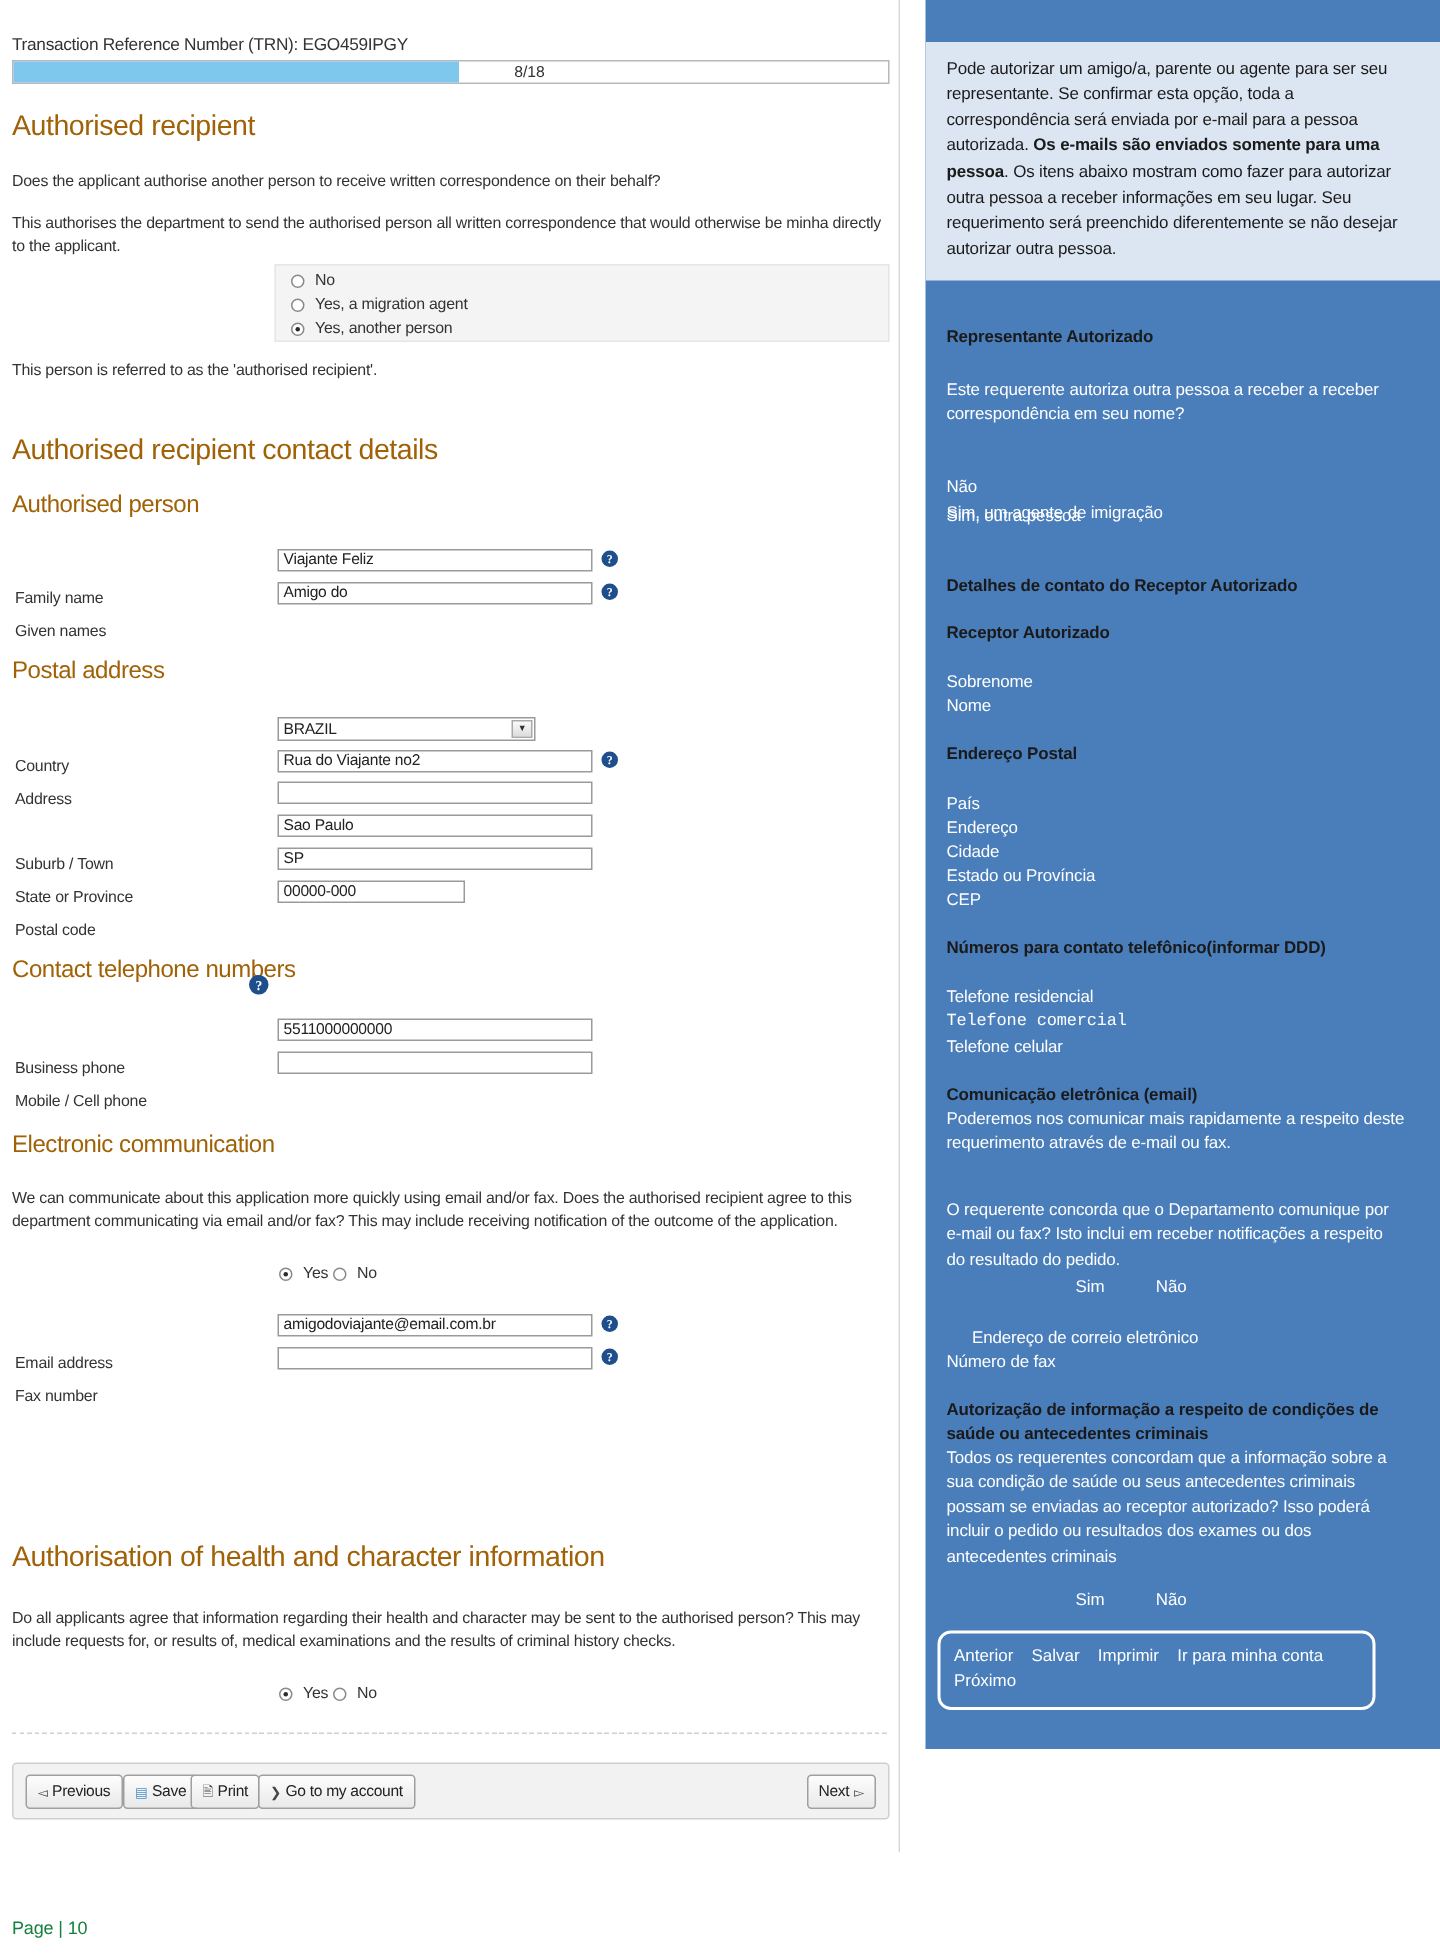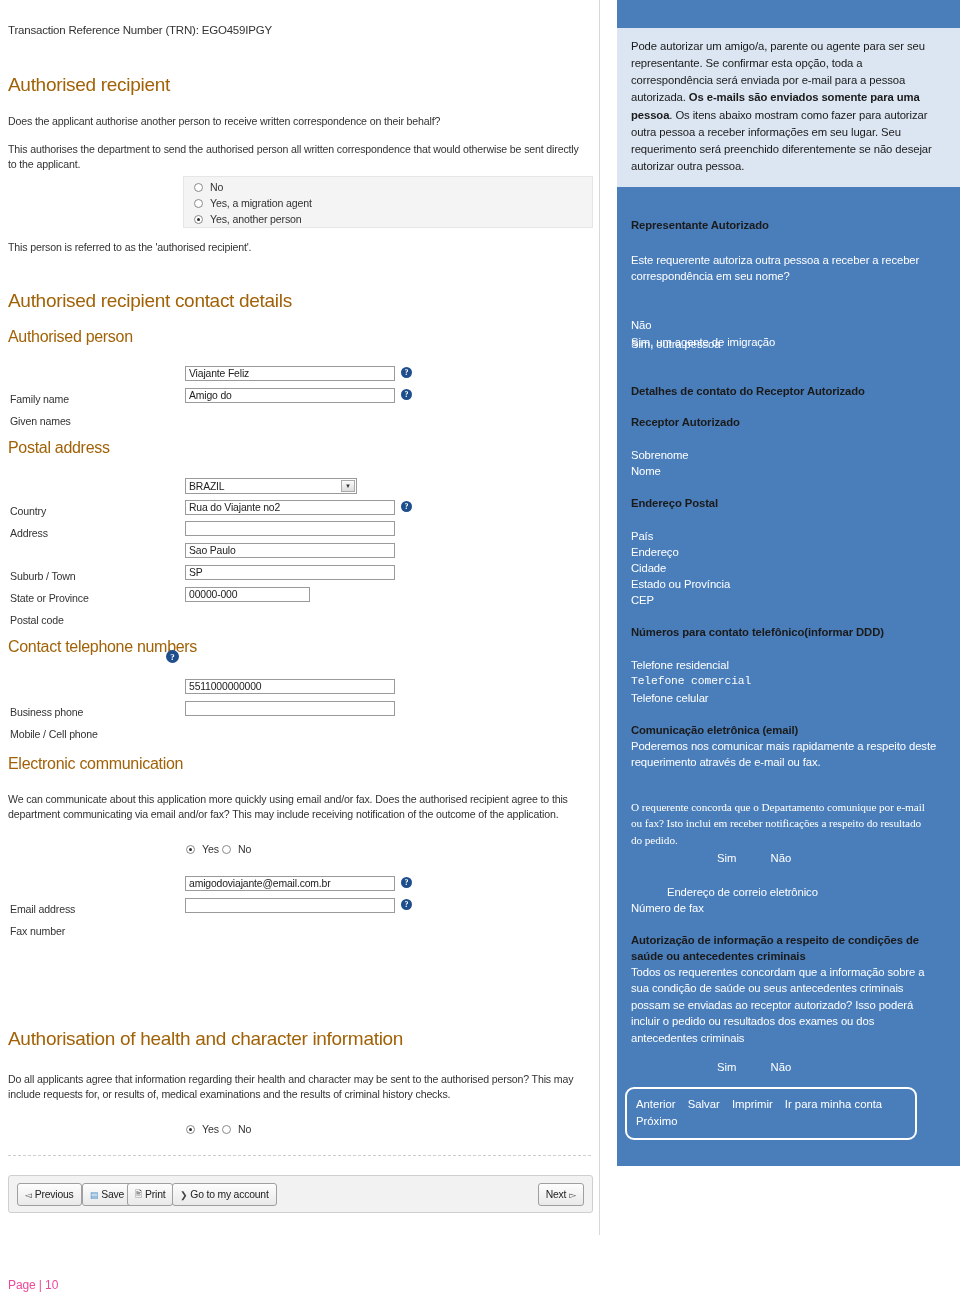--- a/index.html
+++ b/index.html
@@ -139,36 +139,40 @@
   }
   .xbtnbox{
     position:absolute;left:8px;width:292px;
     border:2.5px solid #ffffff;border-radius:9px;
     box-sizing:border-box;padding:7px 9px 8px 9px;
     font-size:11.3px;color:#fff;line-height:1.5;
   }
   .xbtnbox span{margin-right:9px;}
 
   .pagefoot{
-    position:absolute;left:8px;top:1278px;font-size:12px;color:#ec4899;
+    position:absolute;left:8px;top:1278px;font-size:12px;color:#15803d;
     letter-spacing:-.1px;
   }
 </style>
 </head>
 <body>
 
 <div id="form-shot">
 
   <div class="trn">Transaction Reference Number (TRN): EGO459IPGY</div>
 
+  <div class="progress-wrap">
+    <div class="progress-fill"></div>
+    <div class="progress-label">8/18</div>
+  </div>
 
   <div class="h1" style="left:8px;top:74px;">Authorised recipient</div>
 
   <div class="body-txt" style="left:8px;top:114px;width:580px;">Does the applicant authorise another person to receive written correspondence on their behalf?</div>
-  <div class="body-txt" style="left:8px;top:142px;width:580px;">This authorises the department to send the authorised person all written correspondence that would otherwise be sent directly to the applicant.</div>
+  <div class="body-txt" style="left:8px;top:142px;width:580px;">This authorises the department to send the authorised person all written correspondence that would otherwise be minha directly to the applicant.</div>
 
   <div class="radio-panel" style="left:183px;top:176px;width:410px;height:52px;">
     <div class="radio-row" style="left:10px;top:4px;">
       <span class="radio-dot"></span>
       <span>No</span>
     </div>
     <div class="radio-row" style="left:10px;top:20px;">
       <span class="radio-dot"></span>
       <span>Yes, a migration agent</span>
     </div>
@@ -312,28 +316,28 @@
 
   <div class="xh" style="left:14px;top:624px;">Números para contato telefônico(informar DDD)</div>
 
   <div class="xt" style="left:14px;top:657px;">Telefone residencial</div>
   <div class="xt" style="left:14px;top:673px;font-family:Liberation Mono, monospace;">Telefone comercial</div>
   <div class="xt" style="left:14px;top:690px;">Telefone celular</div>
 
   <div class="xh" style="left:14px;top:722px;">Comunicação eletrônica (email)</div>
   <div class="xt" style="left:14px;top:738px;width:306px;">Poderemos nos comunicar mais  rapidamente a respeito deste requerimento através de e-mail ou fax.</div>
 
-  <div class="xt" style="left:14px;top:799px;width:300px;font-family:Liberation Serif, serif;">O requerente concorda que o Departamento comunique por e-mail ou fax? Isto inclui em receber notificações a respeito do resultado do pedido.</div>
+  <div class="xt" style="left:14px;top:799px;width:300px;">O requerente concorda que o Departamento comunique por e-mail ou fax? Isto inclui em receber notificações a respeito do resultado do pedido.</div>
 
   <div class="yn" style="left:100px;top:852px;">
     <span>Sim</span>
     <span>Não</span>
   </div>
 
-  <div class="xt" style="left:26px;top:884px;padding-left:24px;">Endereço de correio eletrônico</div>
+  <div class="xt" style="left:7px;top:884px;padding-left:24px;">Endereço de correio eletrônico</div>
   <div class="xt" style="left:14px;top:900px;">Número de fax</div>
 
   <div class="xh" style="left:14px;top:932px;width:310px;">Autorização de informação a respeito de condições de saúde ou antecedentes criminais</div>
   <div class="xt" style="left:14px;top:964px;width:310px;">Todos os requerentes concordam que a informação sobre a sua condição de saúde ou  seus antecedentes criminais  possam se enviadas ao receptor autorizado? Isso poderá incluir o pedido ou resultados  dos exames ou dos antecedentes criminais</div>
 
   <div class="yn" style="left:100px;top:1061px;">
     <span>Sim</span>
     <span>Não</span>
   </div>
 

